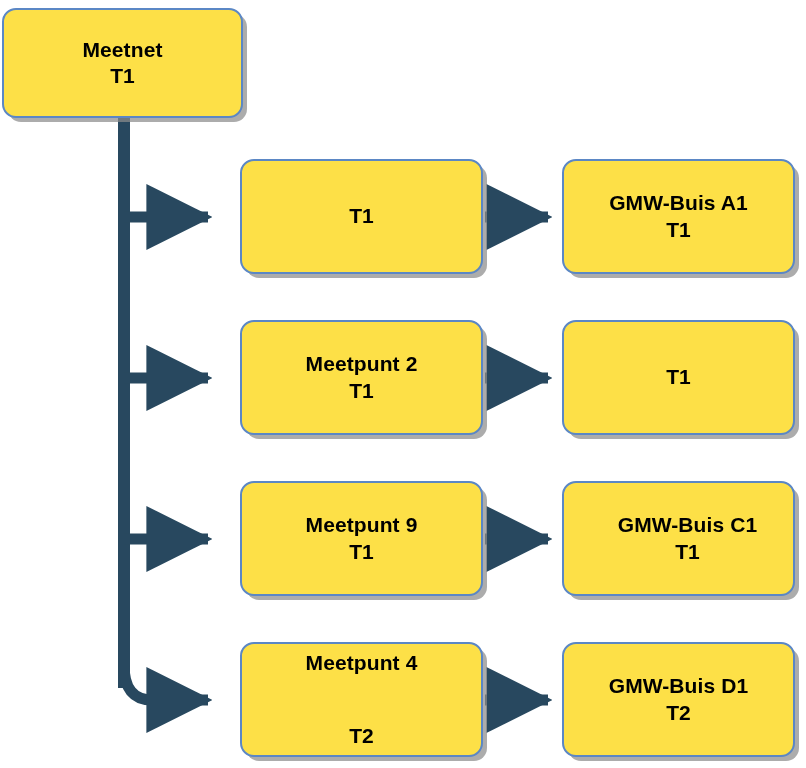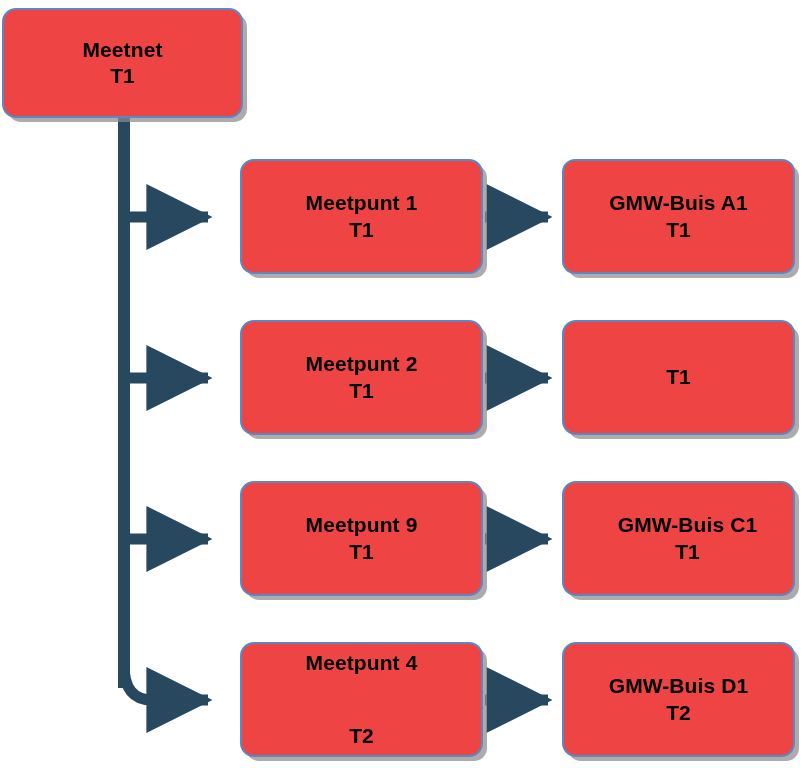--- a/index.html
+++ b/index.html
@@ -21,21 +21,21 @@
     position: absolute;
     left: 0;
     top: 0;
     width: 806px;
     height: 768px;
     pointer-events: none;
   }
   .node {
     position: absolute;
     box-sizing: border-box;
-    background: #ef4444;
+    background: #fde047;
     border: 2px solid #5b87c5;
     border-radius: 14px;
     box-shadow: 5px 5px 0 -1px rgba(140,140,140,0.72);
     display: flex;
     flex-direction: column;
     align-items: center;
     justify-content: center;
     text-align: center;
     color: #000000;
     font-weight: bold;
@@ -77,24 +77,23 @@
     <path d="M485,539 L548,539" stroke="#28485f" stroke-width="11" fill="none" marker-end="url(#arrowhead)"></path>
     <path d="M485,700 L548,700" stroke="#28485f" stroke-width="11" fill="none" marker-end="url(#arrowhead)"></path>
   </svg>
 
   <div class="node" style="left:2px; top:8px; width:241px; height:110px;">
     <span class="line1">Meetnet</span>
     <span class="line2">T1</span>
   </div>
 
   <div class="node" style="left:240px; top:159px; width:243px; height:115px;">
-    <span class="line1">Meetpunt 1</span>
     <span class="line2">T1</span>
   </div>
-  <div class="node" style="left:562px; top:159px; width:233px; height:115px;border-radius:13px;">
+  <div class="node" style="left:562px; top:159px; width:233px; height:115px;">
     <span class="line1">GMW-Buis A1</span>
     <span class="line2">T1</span>
   </div>
 
   <div class="node" style="left:240px; top:320px; width:243px; height:115px;">
     <span class="line1">Meetpunt 2</span>
     <span class="line2">T1</span>
   </div>
   <div class="node" style="left:562px; top:320px; width:233px; height:115px;">
     <span class="line2">T1</span>

